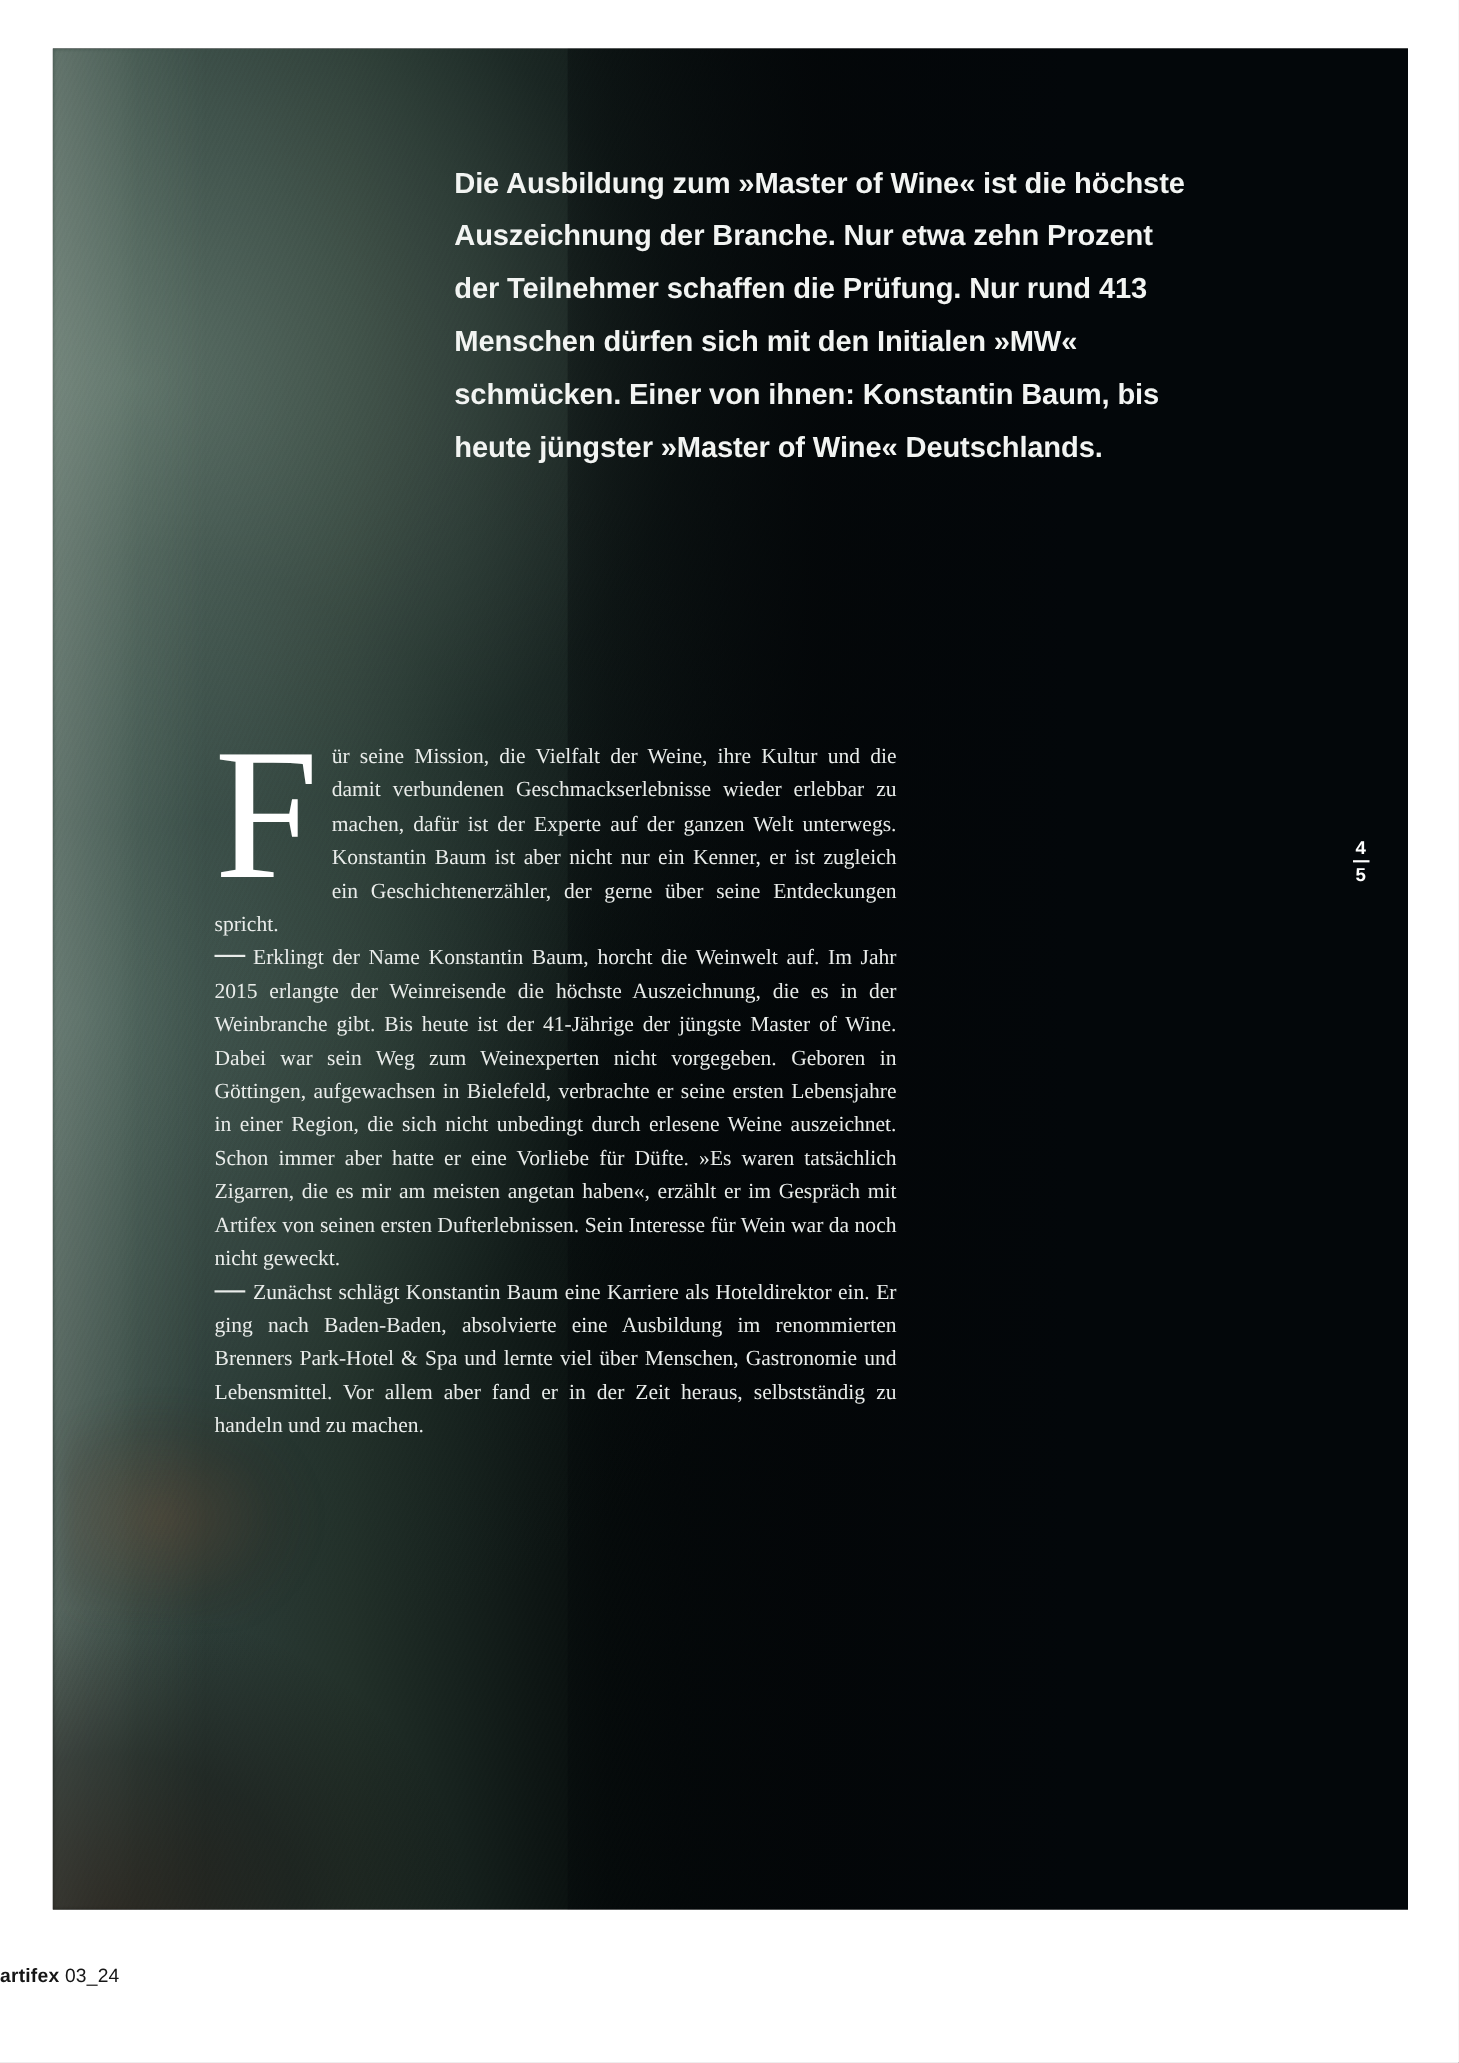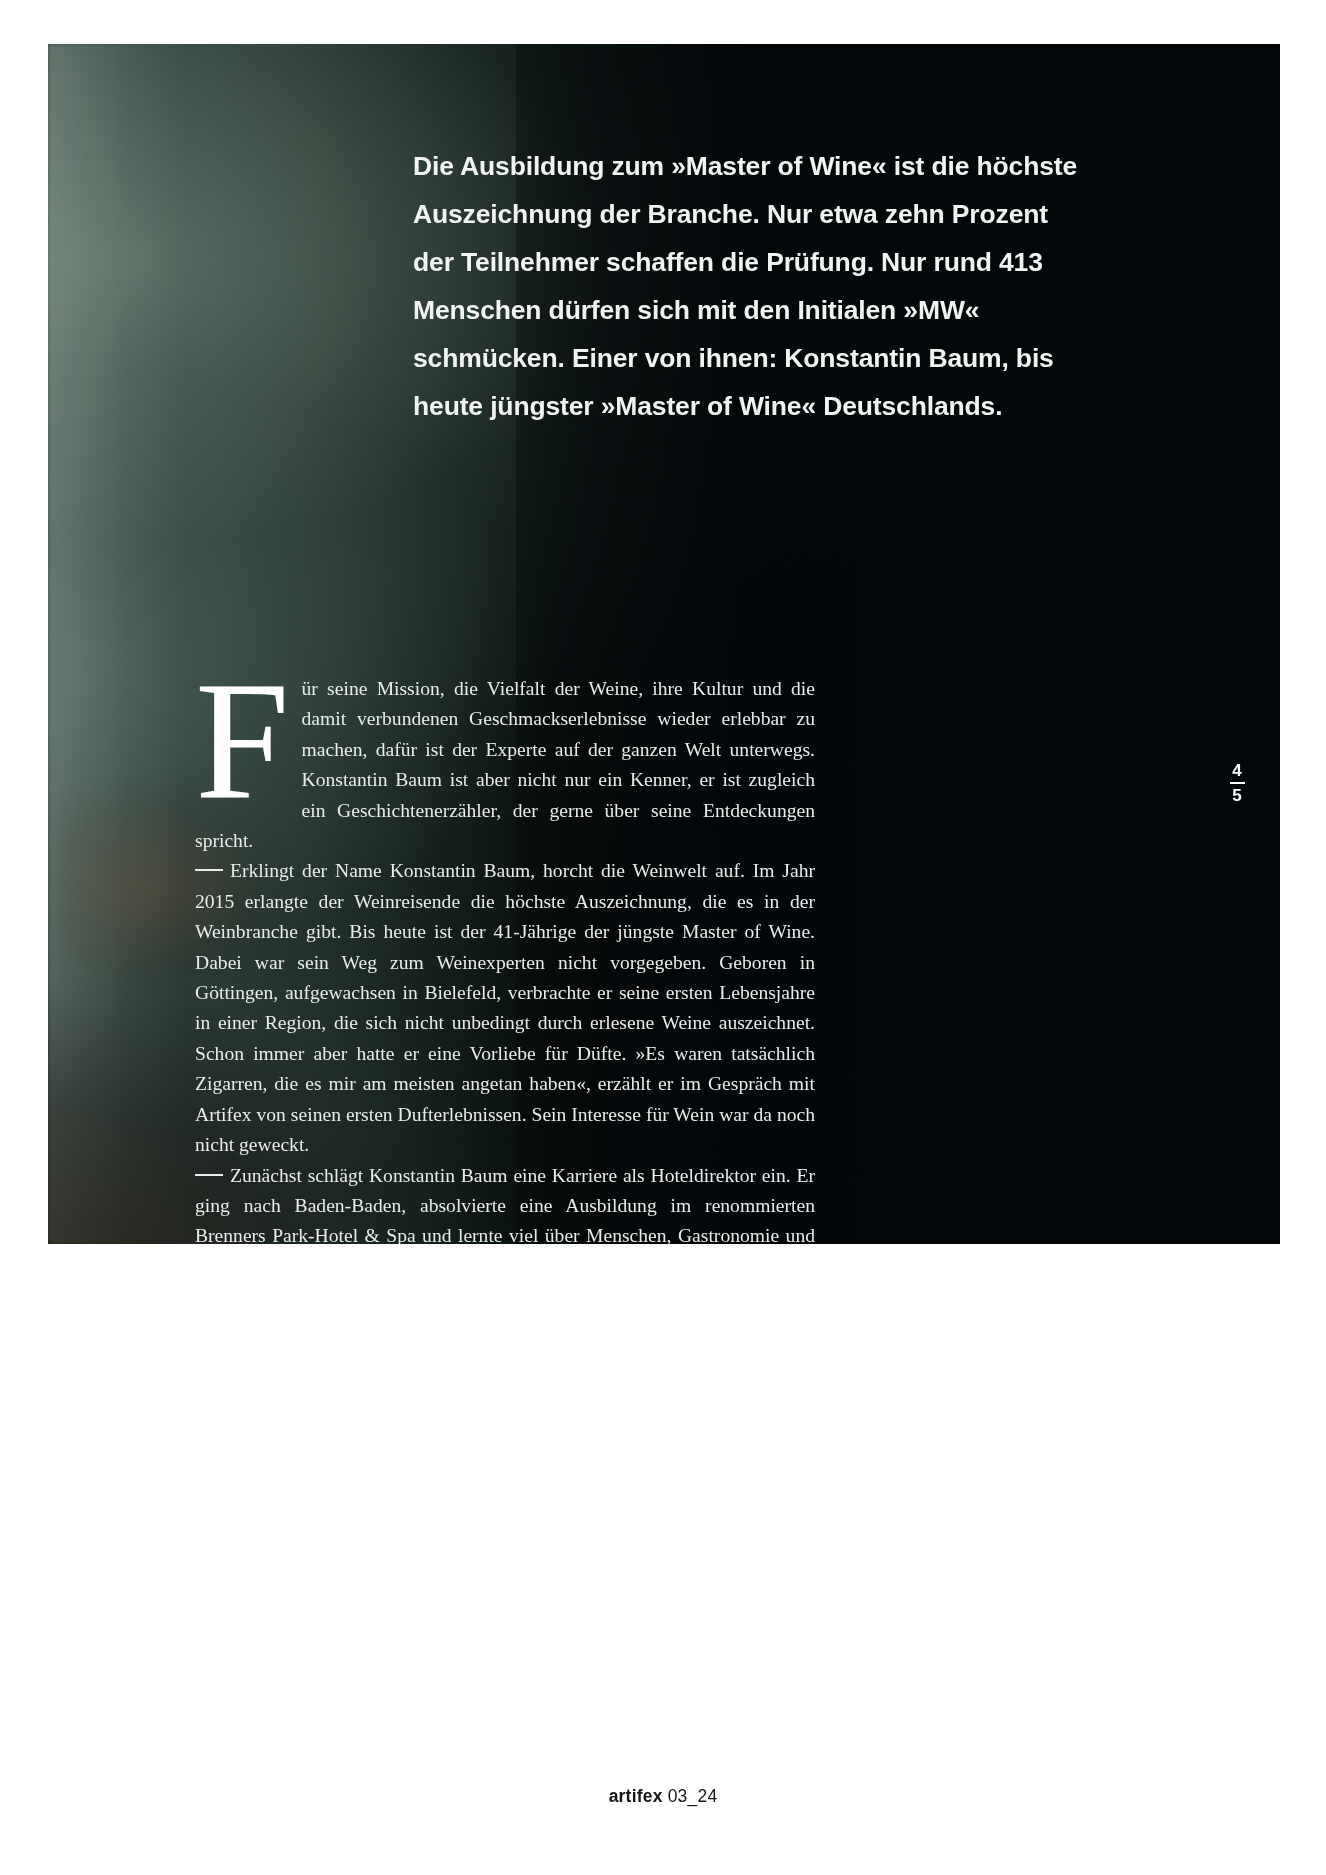--- a/index.html
+++ b/index.html
@@ -21,21 +21,21 @@
     height: 1875px;
     background: #ffffff;
   }
 
   
   .page-panel {
     position: absolute;
     left: 48px;
     top: 44px;
     width: 1232px;
-    height: 1200px;
+    height: 1692px;
     overflow: hidden;
     background: #404040;
   }
 
   
   .photo-base {
     position: absolute;
     inset: 0;
     background:
       radial-gradient(120% 70% at 6% 18%, rgba(150,175,160,0.42) 0%, rgba(70,96,88,0.22) 34%, rgba(12,20,20,0.0) 62%),
@@ -205,21 +205,21 @@
     width: 15px;
     margin: 1px auto 0;
   }
 
   
   .footer {
     position: absolute;
     left: 0;
     top: 1786px;
     width: 1326px;
-    text-align: center;
+    text-align: left;
     font-family: "Liberation Sans", sans-serif;
     font-size: 17.5px;
     color: #161616;
     letter-spacing: .2px;
   }
   .footer .brand {
     font-weight: 700;
   }
   .footer .issue {
     font-weight: 400;

